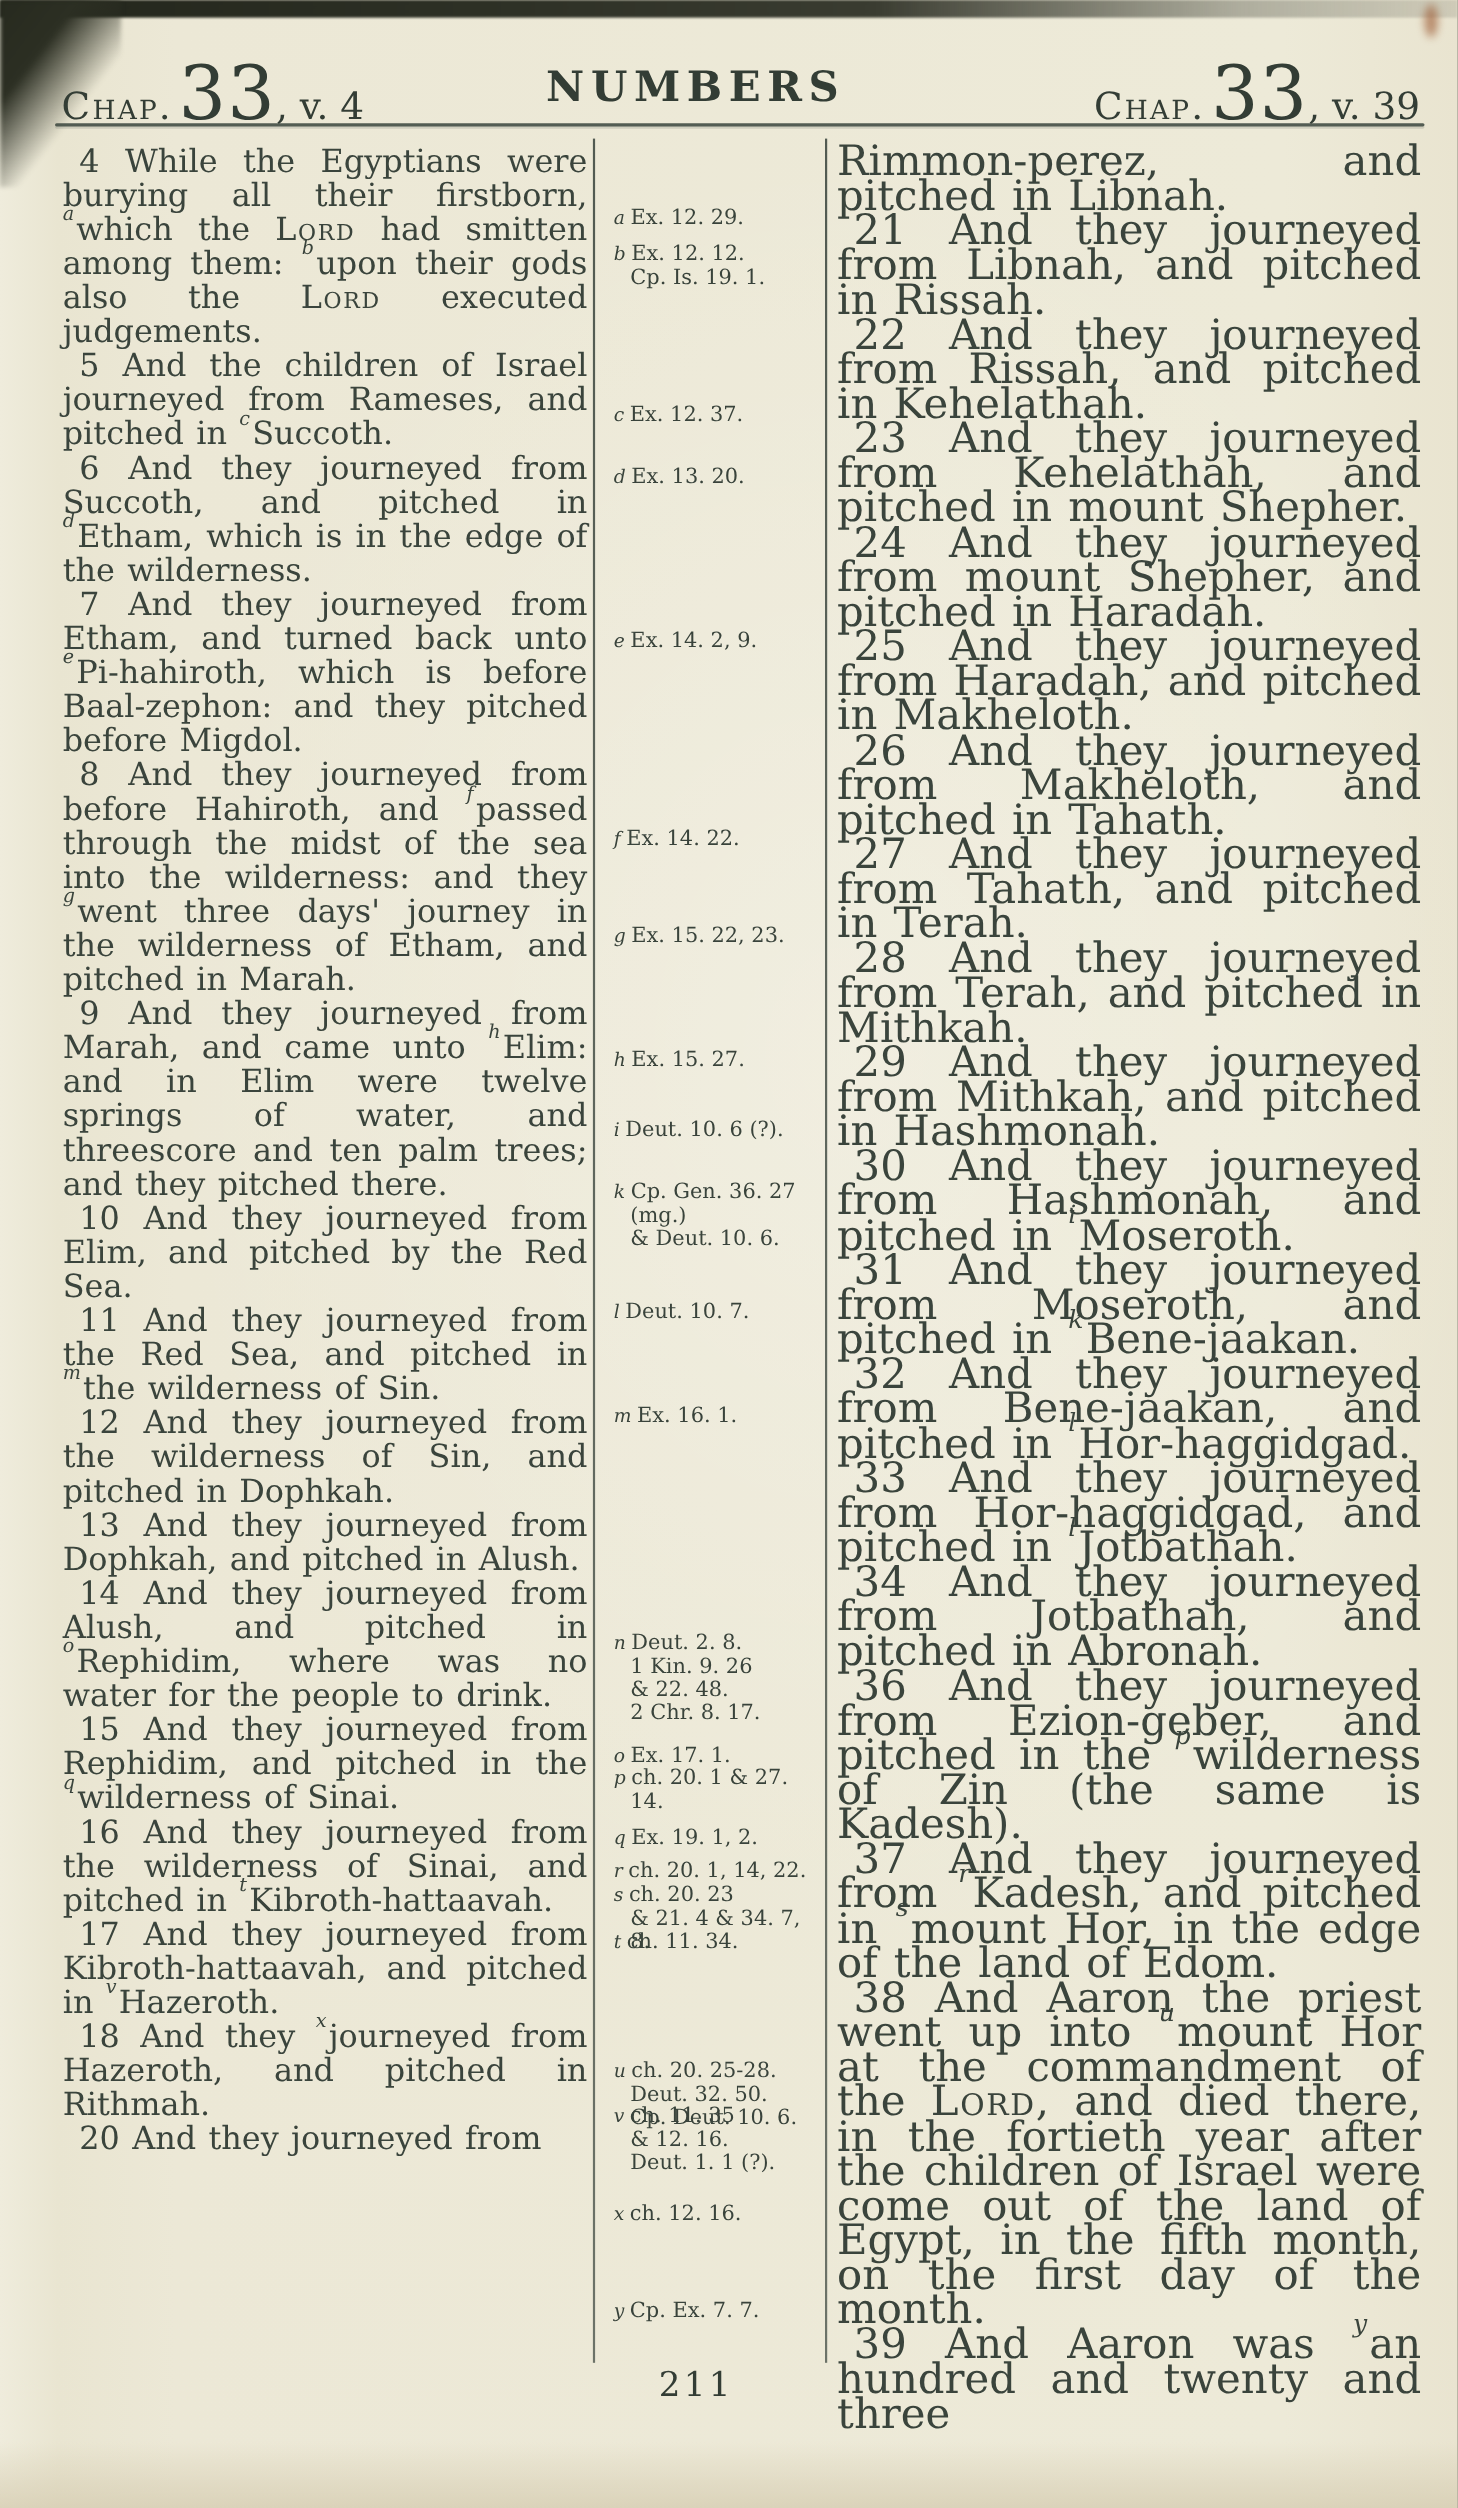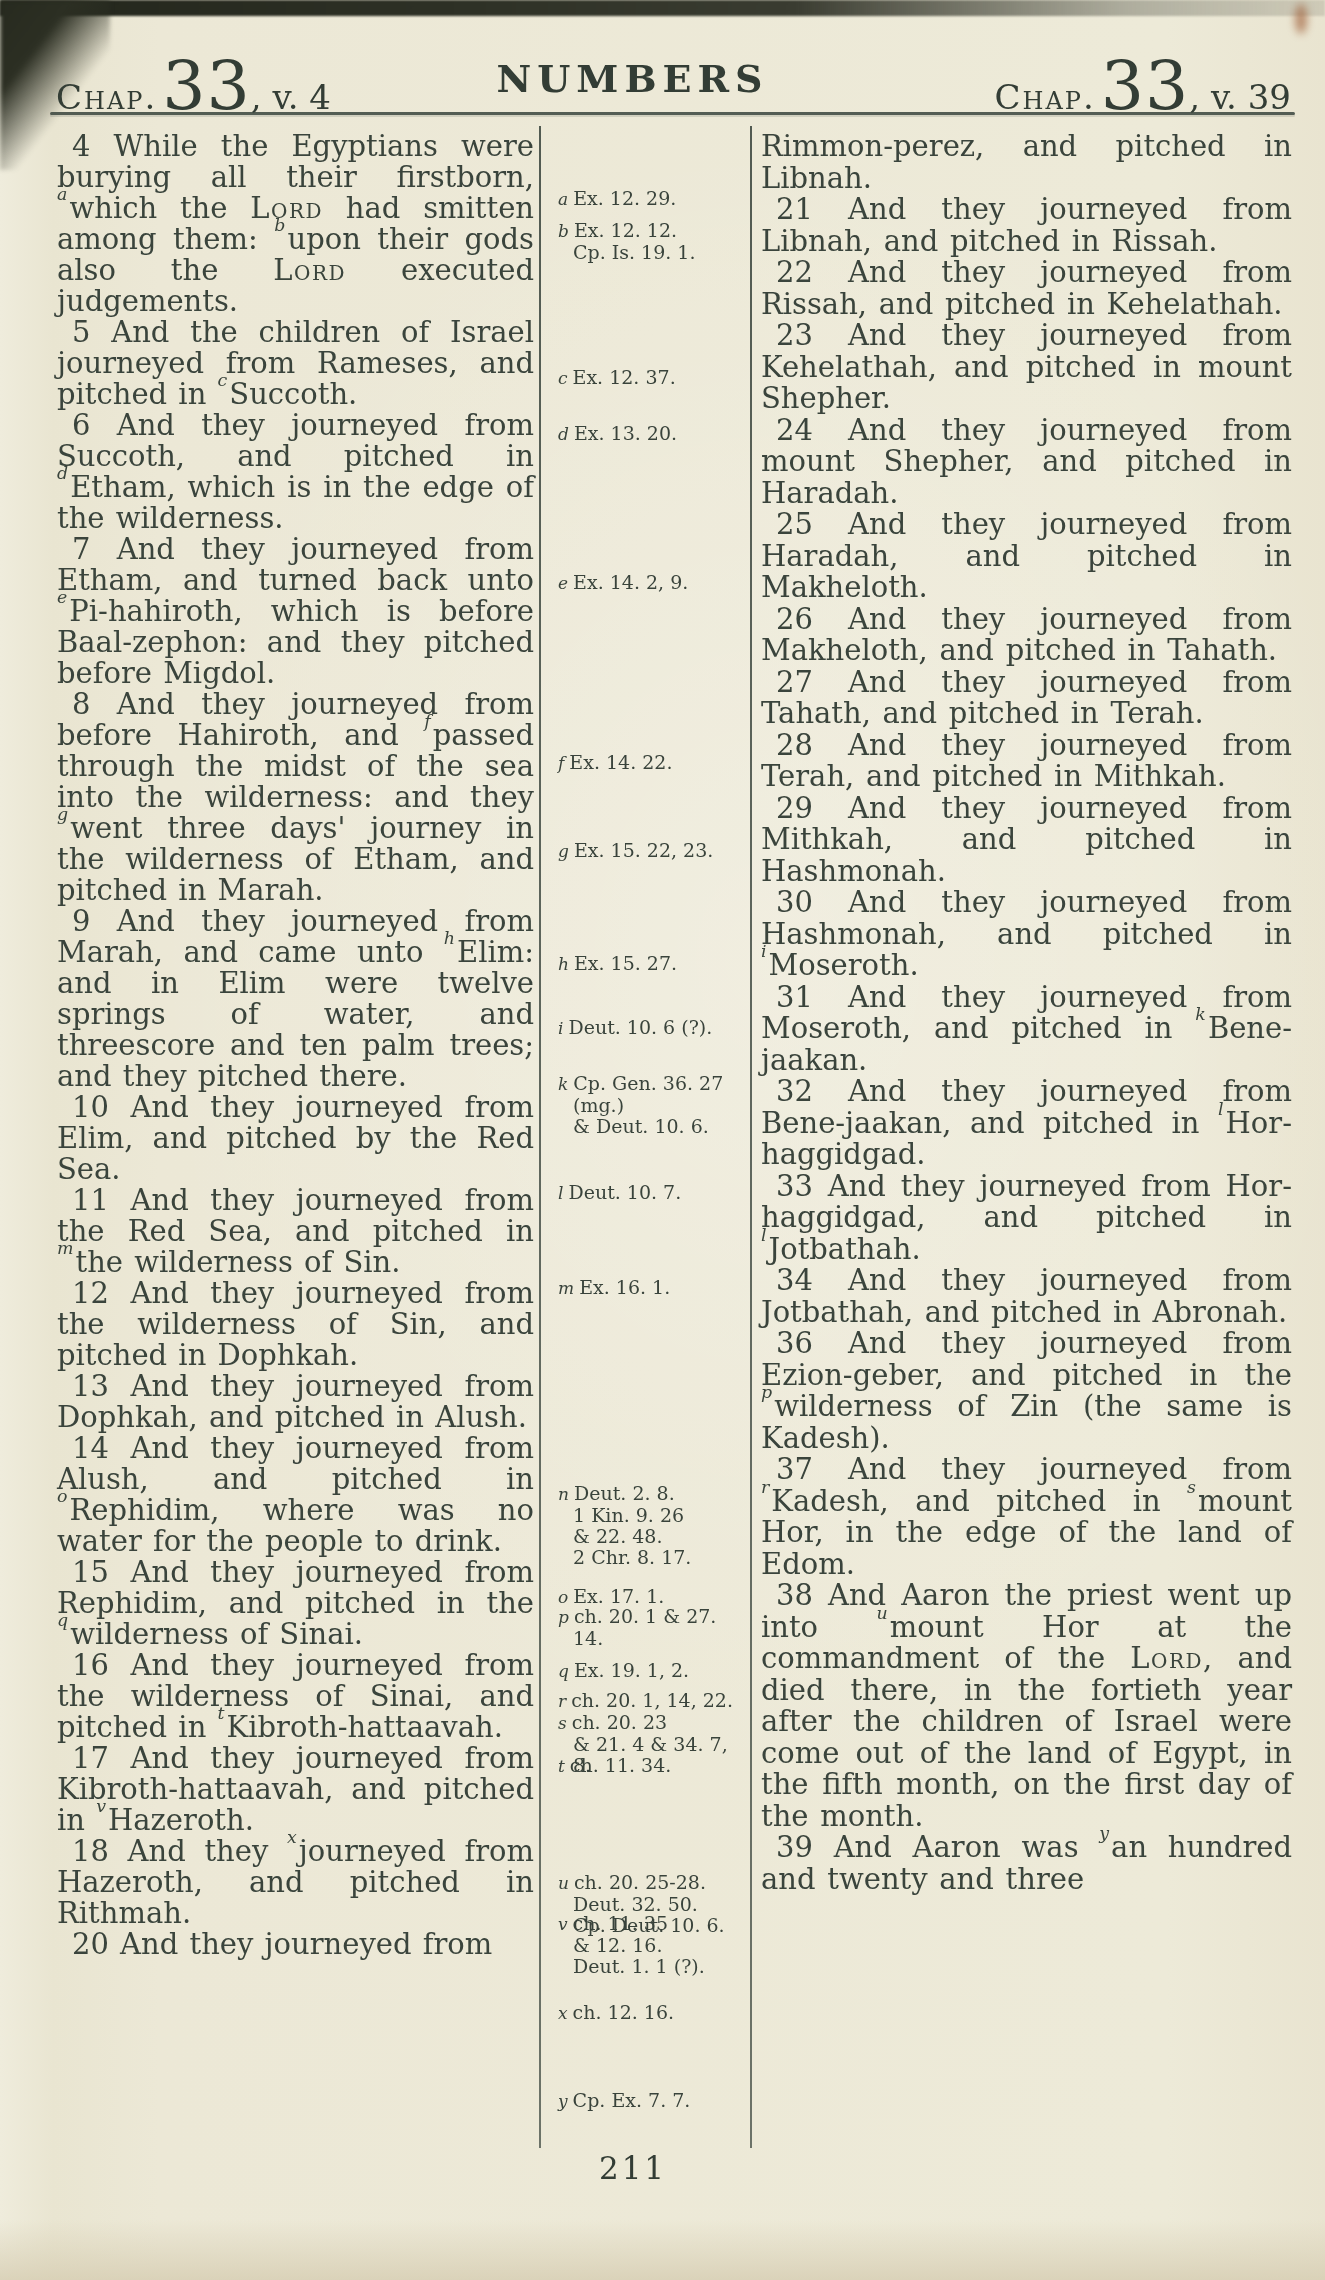--- a/index.html
+++ b/index.html
@@ -53,21 +53,21 @@
   .vrule{
     position:absolute;top:126px;height:2022px;width:2px;
     background:linear-gradient(180deg, rgba(65,75,67,0.9), rgba(65,75,67,0.75));
   }
   .vrule-1{left:539px;}
   .vrule-2{left:750px;}
 
   
   .col{position:absolute;top:131px;text-align:justify;}
   .col-left{left:57px;width:477px;font-size:29px;line-height:31px;word-spacing:2px;}
-  .col-right{left:761px;width:531px;font-size:29px;line-height:31.5px;word-spacing:2.5px;}
+  .col-right{left:761px;width:531px;font-size:38px;line-height:31.5px;word-spacing:2.5px;}
   .verse{margin:0;text-indent:15px;}
   .verse.cont{text-indent:0;}
   .vm{font-style:italic;font-size:0.6em;line-height:0;position:relative;top:-0.42em;margin-right:2px;}
   .lord{font-variant:small-caps;letter-spacing:1.5px;}
 
   
   .col-refs{position:absolute;left:556px;top:132px;width:189px;height:2018px;font-size:19px;line-height:21px;color:#39433b;}
   .ref{position:absolute;left:2px;right:0;padding-left:15px;text-indent:-15px;}
   .ref-letter{font-style:italic;font-size:17px;margin-right:5px;}
   .ref-text{}

